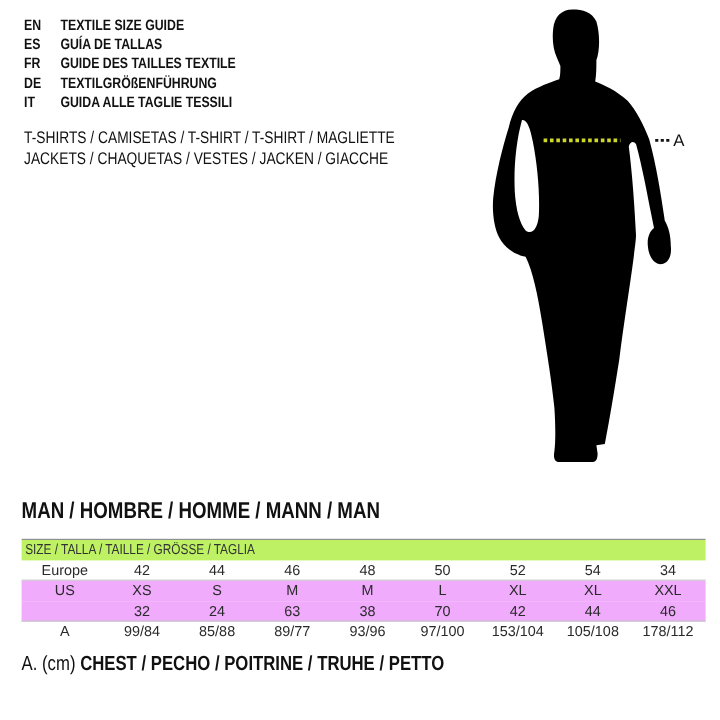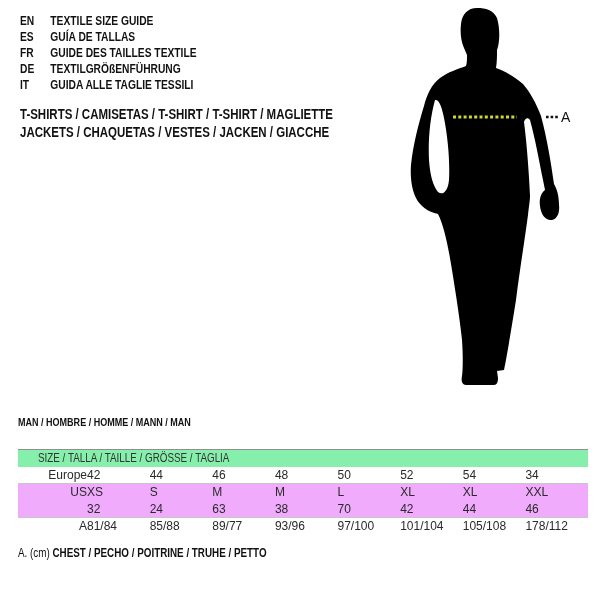--- a/index.html
+++ b/index.html
@@ -11,40 +11,40 @@
   }
   .cond{transform:scaleX(0.82);transform-origin:left top;display:inline-block;white-space:nowrap;}
 
   
   .lang-block{position:absolute;left:20px;top:13px;}
   .lang-row{display:flex;line-height:16px;font-size:12.5px;font-weight:700;}
   .lang-code{width:37px;flex:0 0 37px;}
   .lang-label{white-space:nowrap;}
 
   
-  .cat-block{position:absolute;left:20px;top:105px;font-size:14px;font-weight:700;line-height:18px;}
+  .cat-block{position:absolute;left:20px;top:105px;font-size:14px;font-weight:400;line-height:18px;}
 
   
   .fig-svg{position:absolute;left:0;top:0;width:600px;height:600px;}
   .measure-a{position:absolute;left:561px;top:109px;font-size:14px;font-weight:400;color:#111;}
 
   
-  .section-heading{position:absolute;left:18px;top:416px;font-size:11px;font-weight:700;}
+  .section-heading{position:absolute;left:18px;top:416px;font-size:19px;font-weight:700;}
 
   
   .size-table{position:absolute;left:18px;top:449px;width:570px;border-top:1px solid #8f8f8f;font-size:12px;color:#2a2a2a;}
-  .t-header{height:17px;line-height:17px;background:#86efac;padding-left:20px;color:#333;}
+  .t-header{height:17px;line-height:17px;background:#bef264;padding-left:3px;color:#333;}
   .t-row{display:flex;height:17px;line-height:17px;box-sizing:border-box;}
   .t-row.shaded{background:#f0abfc;}
   .t-row.rule{border-bottom:1px solid #c6c6c6;}
-  .t-label{width:66px;flex:0 0 66px;padding-left:3px;text-align:right;}
-  .t-cell{flex:1;text-align:left;}
+  .t-label{width:66px;flex:0 0 66px;padding-left:3px;text-align:center;}
+  .t-cell{flex:1;text-align:center;}
 
   
-  .footnote{position:absolute;left:18px;top:546px;font-size:12px;line-height:14px;}
+  .footnote{position:absolute;left:18px;top:546px;font-size:17px;line-height:14px;}
   .footnote .fn-prefix{font-weight:400;}
   .footnote .fn-text{font-weight:700;}
 </style>
 </head>
 <body>
 
 <svg class="fig-svg" viewBox="0 0 600 600" xmlns="http://www.w3.org/2000/svg" aria-hidden="true">
   <path fill-rule="evenodd" d="M 477 8
            C 468 8 462 14 461 24
            C 460 33 461 41 464 48
@@ -157,26 +157,26 @@
     <div class="t-cell">24</div>
     <div class="t-cell">63</div>
     <div class="t-cell">38</div>
     <div class="t-cell">70</div>
     <div class="t-cell">42</div>
     <div class="t-cell">44</div>
     <div class="t-cell">46</div>
   </div>
   <div class="t-row">
     <div class="t-label">A</div>
-    <div class="t-cell">81/84</div>
+    <div class="t-cell">99/84</div>
     <div class="t-cell">85/88</div>
     <div class="t-cell">89/77</div>
     <div class="t-cell">93/96</div>
     <div class="t-cell">97/100</div>
-    <div class="t-cell">101/104</div>
+    <div class="t-cell">153/104</div>
     <div class="t-cell">105/108</div>
     <div class="t-cell">178/112</div>
   </div>
 </div>
 
 <div class="footnote">
   <span class="cond"><span class="fn-prefix">A. (cm) </span><span class="fn-text">CHEST / PECHO / POITRINE / TRUHE / PETTO</span></span>
 </div>
 
 </body></html>

